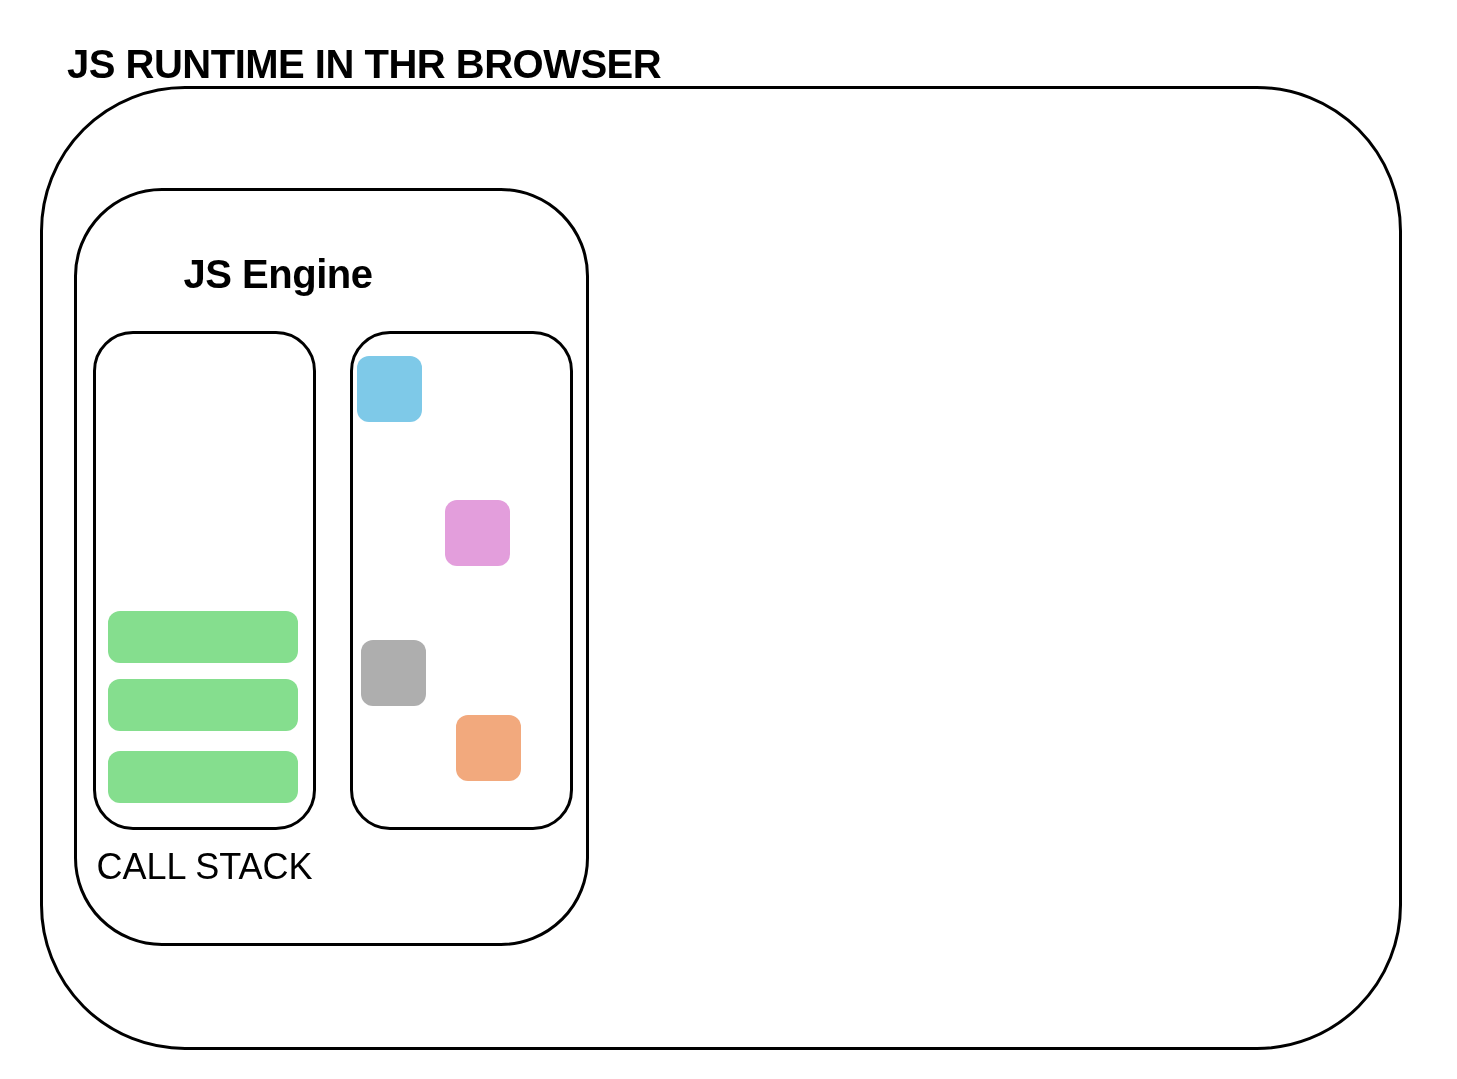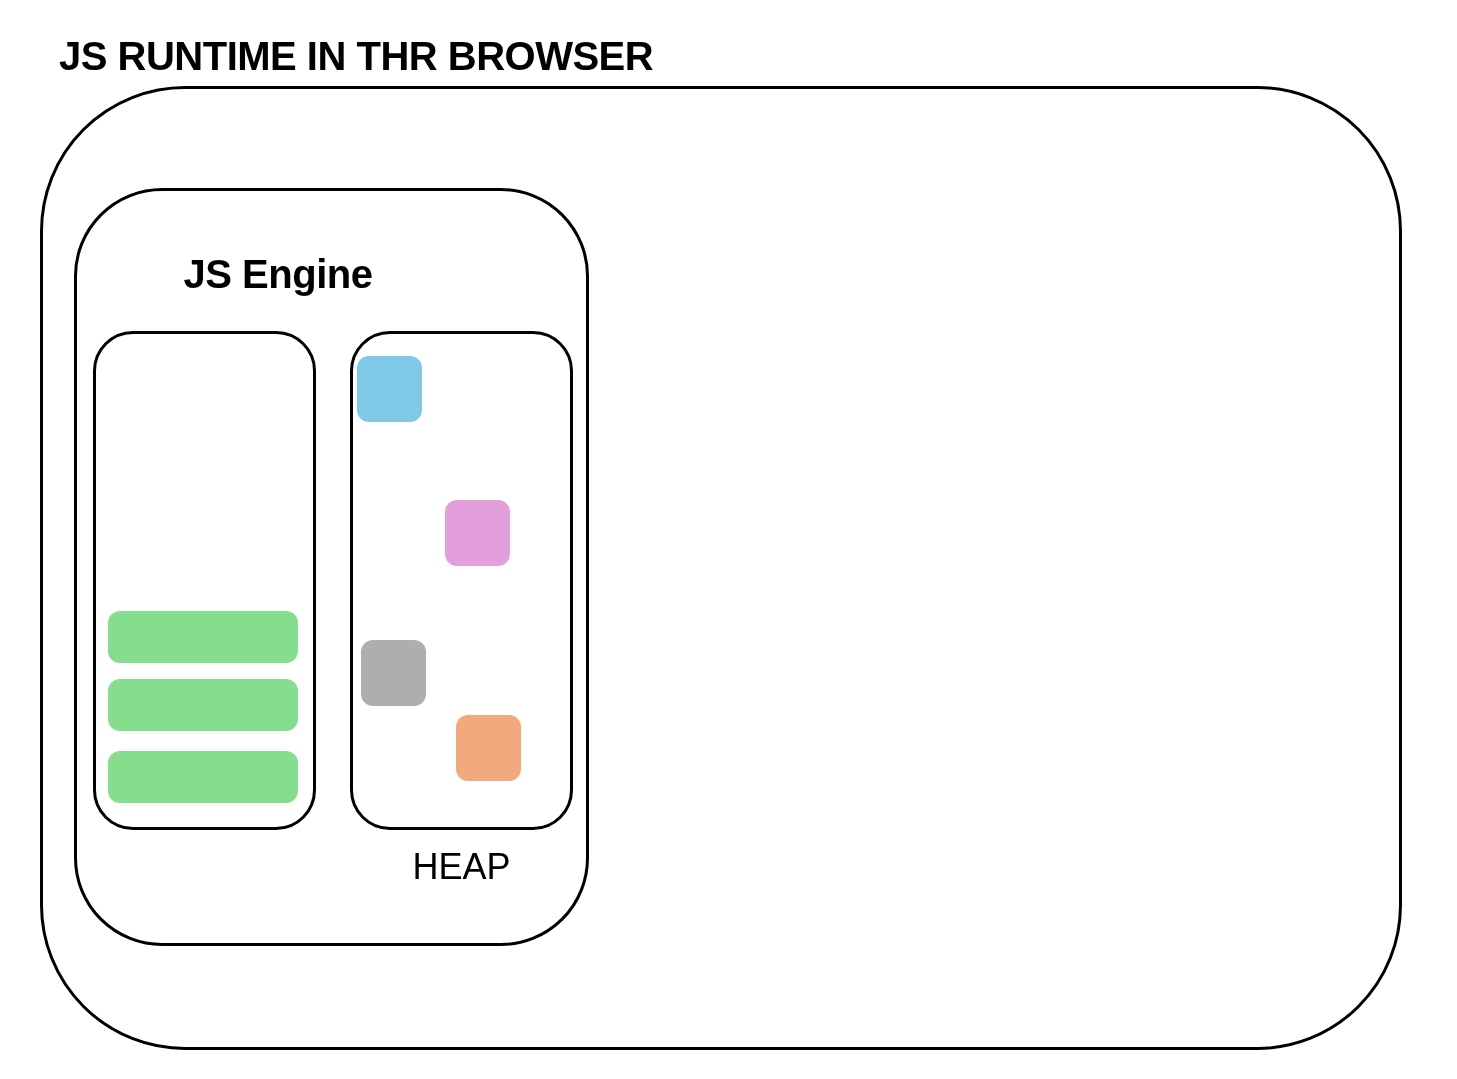--- a/index.html
+++ b/index.html
@@ -13,21 +13,21 @@
     height: 1079px;
     background: #FFFFFF;
     overflow: hidden;
     font-family: "Liberation Sans", "DejaVu Sans", sans-serif;
     color: #000000;
   }
   .title {
     position: absolute;
     left: 55px;
     top: 30px;
-    margin: 4px;
+    margin: 12px;
     font-size: 40px;
     font-weight: 700;
     letter-spacing: -0.5px;
     white-space: nowrap;
   }
   .browser-box {
     position: absolute;
     left: 40px;
     top: 86px;
     width: 1362px;
@@ -124,16 +124,16 @@
       <div class="stack-frame" style="background: rgb(133, 222, 142); top: 417px;"></div>
     </div>
 
   <div class="heap-box">
       <div class="heap-object" style="background: rgb(126, 201, 232); left: 4px; top: 22px;"></div>
       <div class="heap-object" style="background: rgb(227, 158, 220); left: 92px; top: 166px;"></div>
       <div class="heap-object" style="background: rgb(174, 174, 174); left: 8px; top: 306px;"></div>
       <div class="heap-object" style="background: rgb(242, 169, 125); left: 103px; top: 381px;"></div>
     </div>
 
+  <div class="zone-label callstack">CALL STACK</div>
 
-  <div class="zone-label heap">HEAP</div>
 
 </div>
 
 </body></html>

